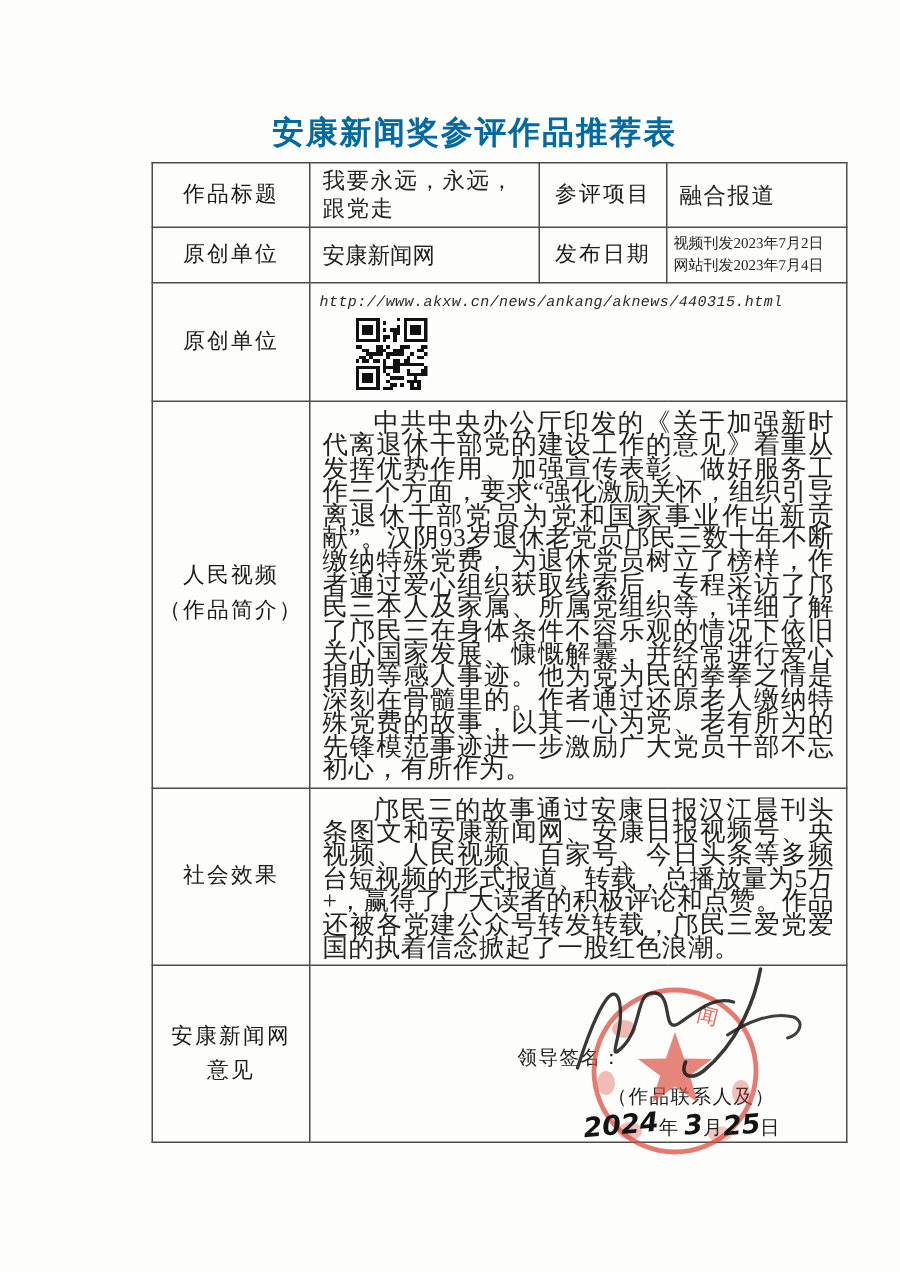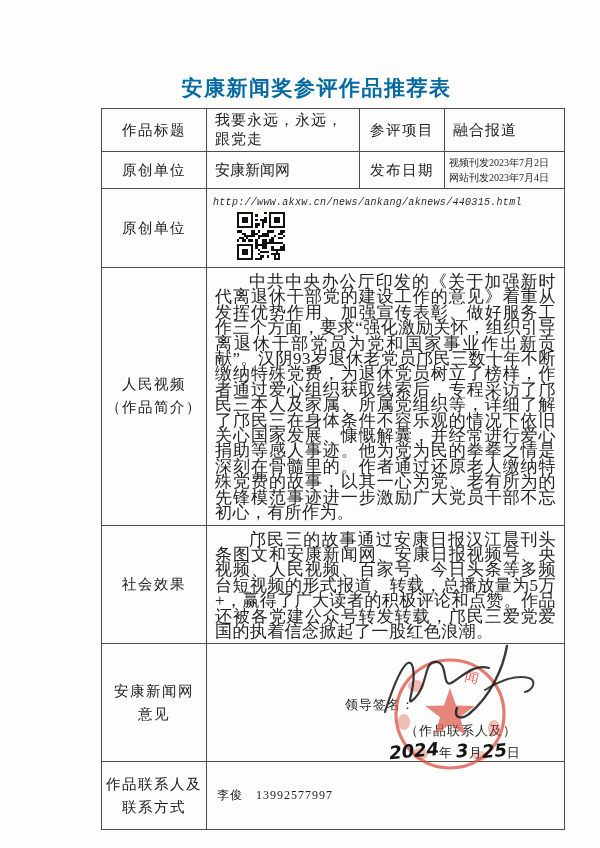--- a/index.html
+++ b/index.html
@@ -281,21 +281,14 @@
       </svg>
 
       <svg class="signature-svg" viewBox="0 0 215 100">
         <path d="M28,78 C40,40 52,18 56,34 C60,54 46,76 58,64 C72,50 66,26 80,28 C92,30 84,56 96,48 C108,40 118,30 132,34" fill="none" stroke="#1c1c1c" stroke-width="2.2" stroke-linecap="round" opacity="0.88"></path>
         <path d="M150,12 C146,34 134,62 112,80 C104,86 96,84 100,74" fill="none" stroke="#1c1c1c" stroke-width="2.4" stroke-linecap="round" opacity="0.88"></path>
         <path d="M128,56 C140,48 158,40 172,44 C180,47 176,56 168,58" fill="none" stroke="#1c1c1c" stroke-width="2" stroke-linecap="round" opacity="0.85"></path>
       </svg>
     </td>
   </tr>
 
-  <tr style="height:68px">
-    <td class="lbl two-line">
-      <div>作品联系人及</div>
-      <div>联系方式</div>
-    </td>
-    <td colspan="3" class="contact-val">李俊　13992577997</td>
-  </tr>
 </tbody>
   </table>
 
 </body></html>

